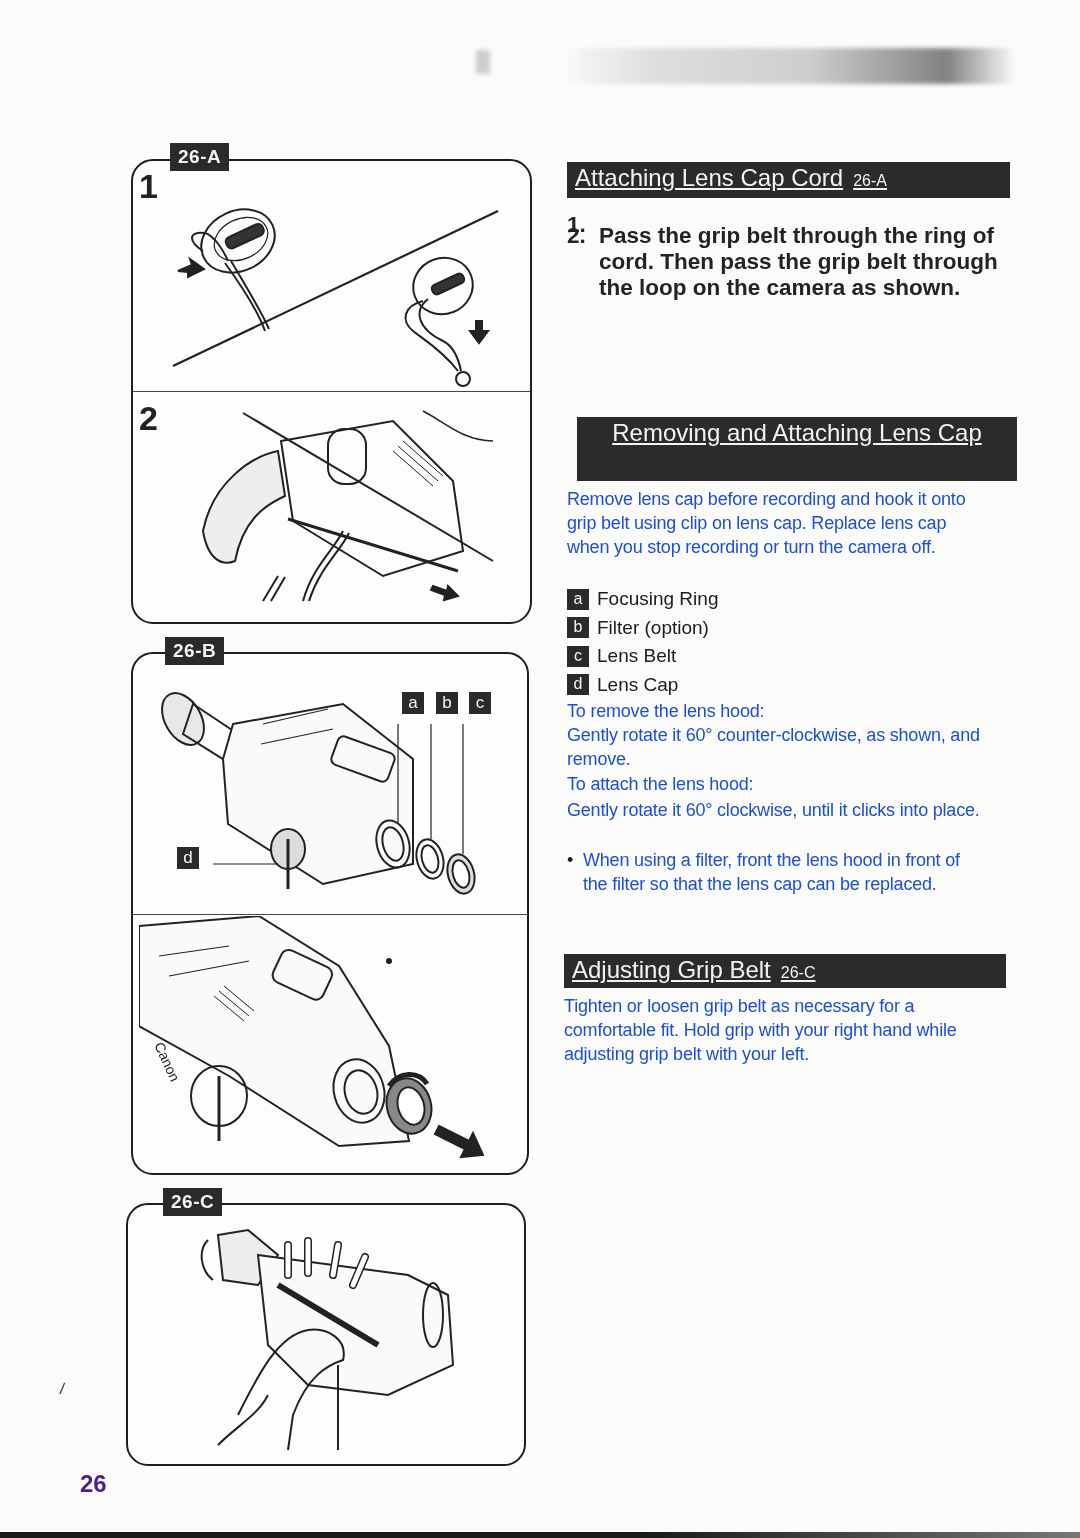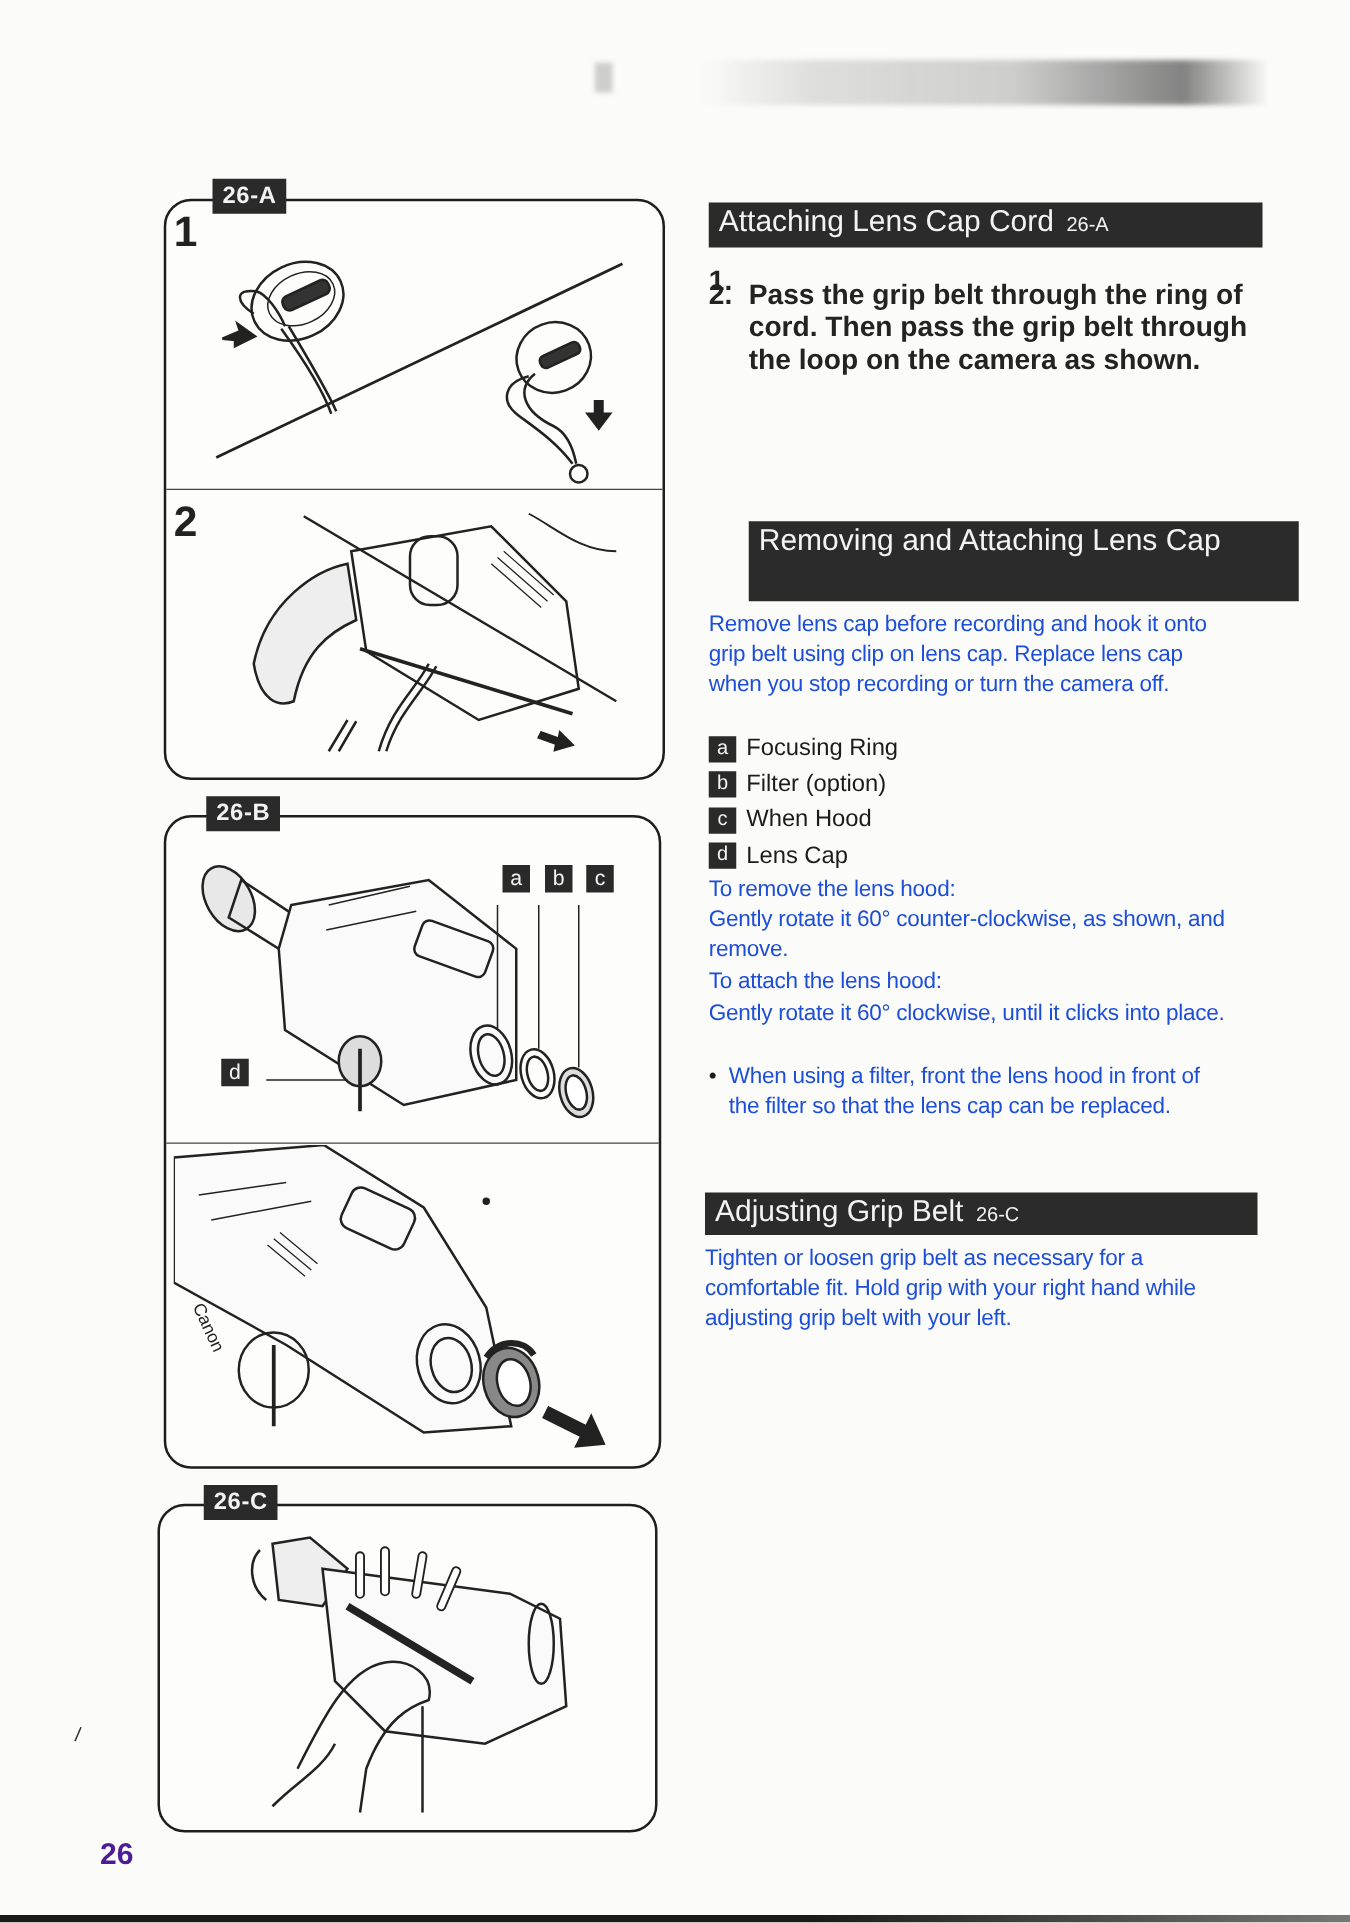--- a/index.html
+++ b/index.html
@@ -36,21 +36,21 @@
   .fig svg { width: 100%; height: 100%; display: block; }
   .callout {
     position: absolute; width: 22px; height: 22px; background: #2a2a2a; color: #f4f4f4;
     font-size: 17px; line-height: 21px; text-align: center;
   }
 
   
   .section-bar {
     position: absolute; background: #2b2b2b; color: #f3f3f3;
     padding: 2px 8px; box-sizing: border-box;
-    font-size: 24px; line-height: 28px;
+    font-size: 24px; line-height: 28px; text-decoration: underline;
   }
   .section-bar .ref { font-size: 16px; margin-left: 10px; }
   .steps { position: absolute; left: 567px; top: 212px; width: 450px; margin: 0; padding: 0; list-style: none; }
   .steps li {
     position: relative; padding-left: 32px; font-size: 22.5px; font-weight: bold;
     line-height: 26px; margin-bottom: 11px; color: #232323;
   }
   .steps li .num { position: absolute; left: 0; top: 0; }
   .body-text { position: absolute; font-size: 18px; line-height: 24px; color: #1d4ed8; letter-spacing: -0.2px; }
   .legend { position: absolute; left: 567px; top: 585px; margin: 0; padding: 0; list-style: none; }
@@ -183,38 +183,38 @@
 <ul class="steps">
   <li>
     <span class="num">1.</span>
   </li>
   <li>
     <span class="num">2.</span>
     <span>Pass the grip belt through the ring of cord. Then pass the grip belt through the loop on the camera as shown.</span>
   </li>
 </ul>
 
-<div class="section-bar" style="left:599px; top:417px; width:440px; height:64px;">
+<div class="section-bar" style="left:577px; top:417px; width:440px; height:64px;text-align:center;">
   <div>Removing and Attaching Lens Cap</div>
 </div>
 
 <div class="body-text" style="left:567px; top:487px; width:420px;">Remove lens cap before recording and hook it onto grip belt using clip on lens cap. Replace lens cap when you stop recording or turn the camera off.</div>
 
 <ul class="legend">
   <li>
       <span class="key">a</span>
       <span>Focusing Ring</span>
     </li>
   <li>
       <span class="key">b</span>
       <span>Filter (option)</span>
     </li>
   <li>
       <span class="key">c</span>
-      <span>When Hood</span>
+      <span>Lens Belt</span>
     </li>
   <li>
       <span class="key">d</span>
       <span>Lens Cap</span>
     </li>
 </ul>
 
 <div class="body-text" style="left:567px; top:699px; width:440px;">To remove the lens hood:</div>
 <div class="body-text" style="left:567px; top:723px; width:445px;">Gently rotate it 60° counter-clockwise, as shown, and remove.</div>
 <div class="body-text" style="left:567px; top:772px; width:440px;">To attach the lens hood:</div>

